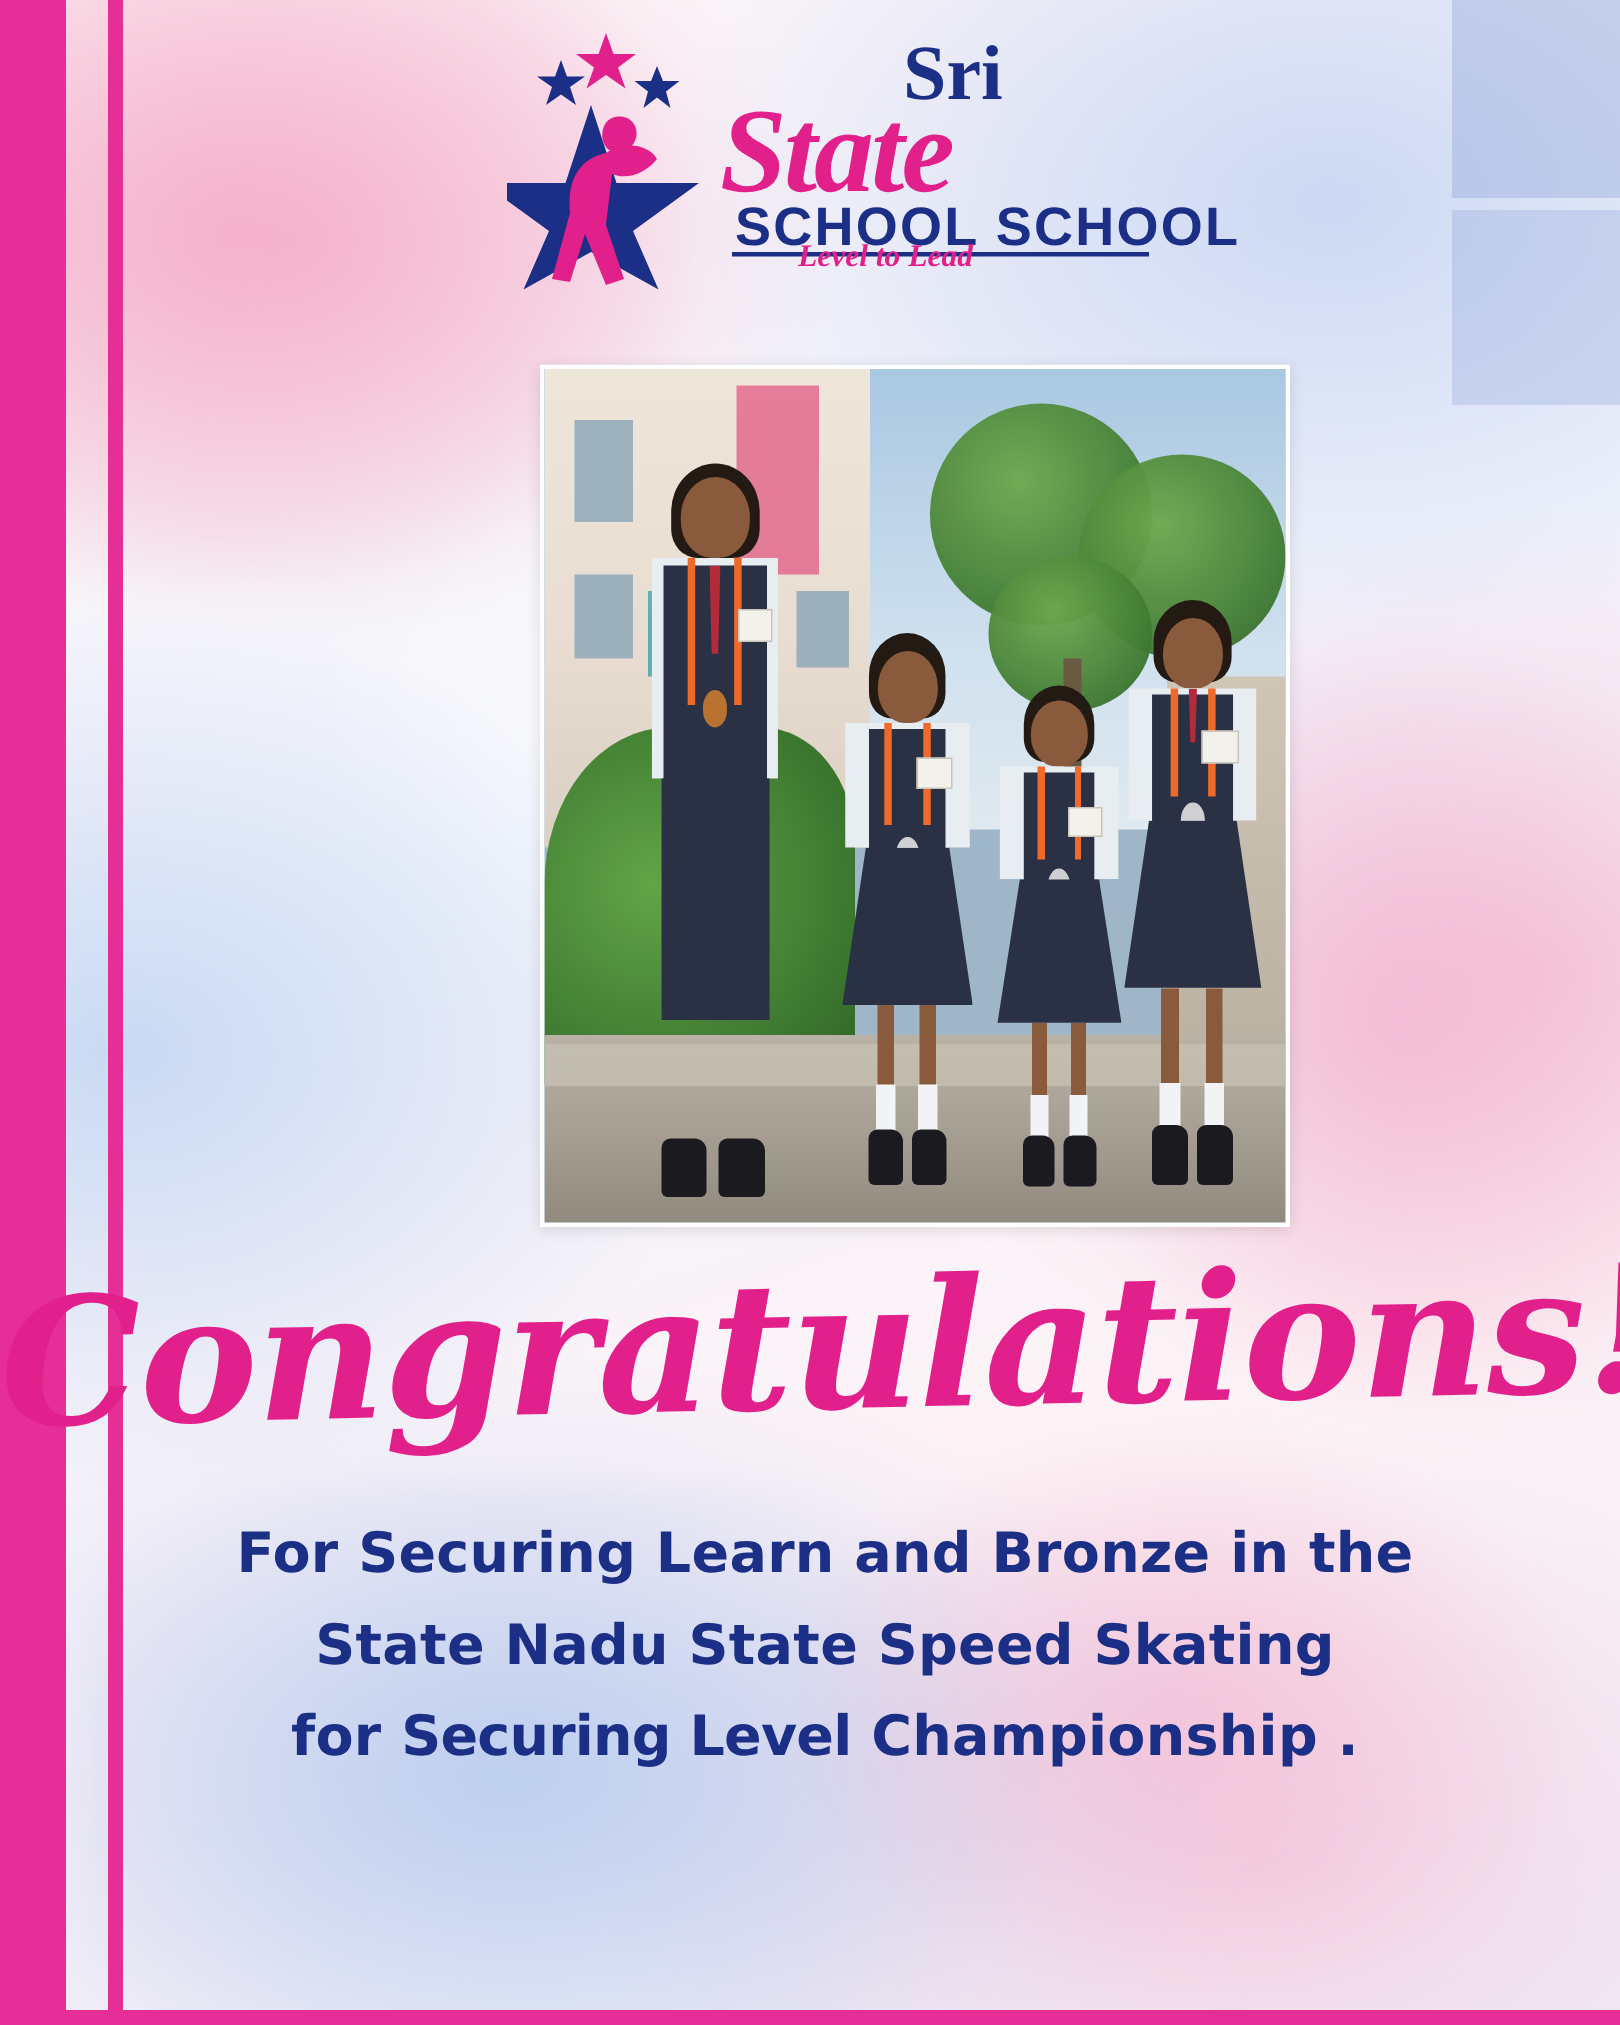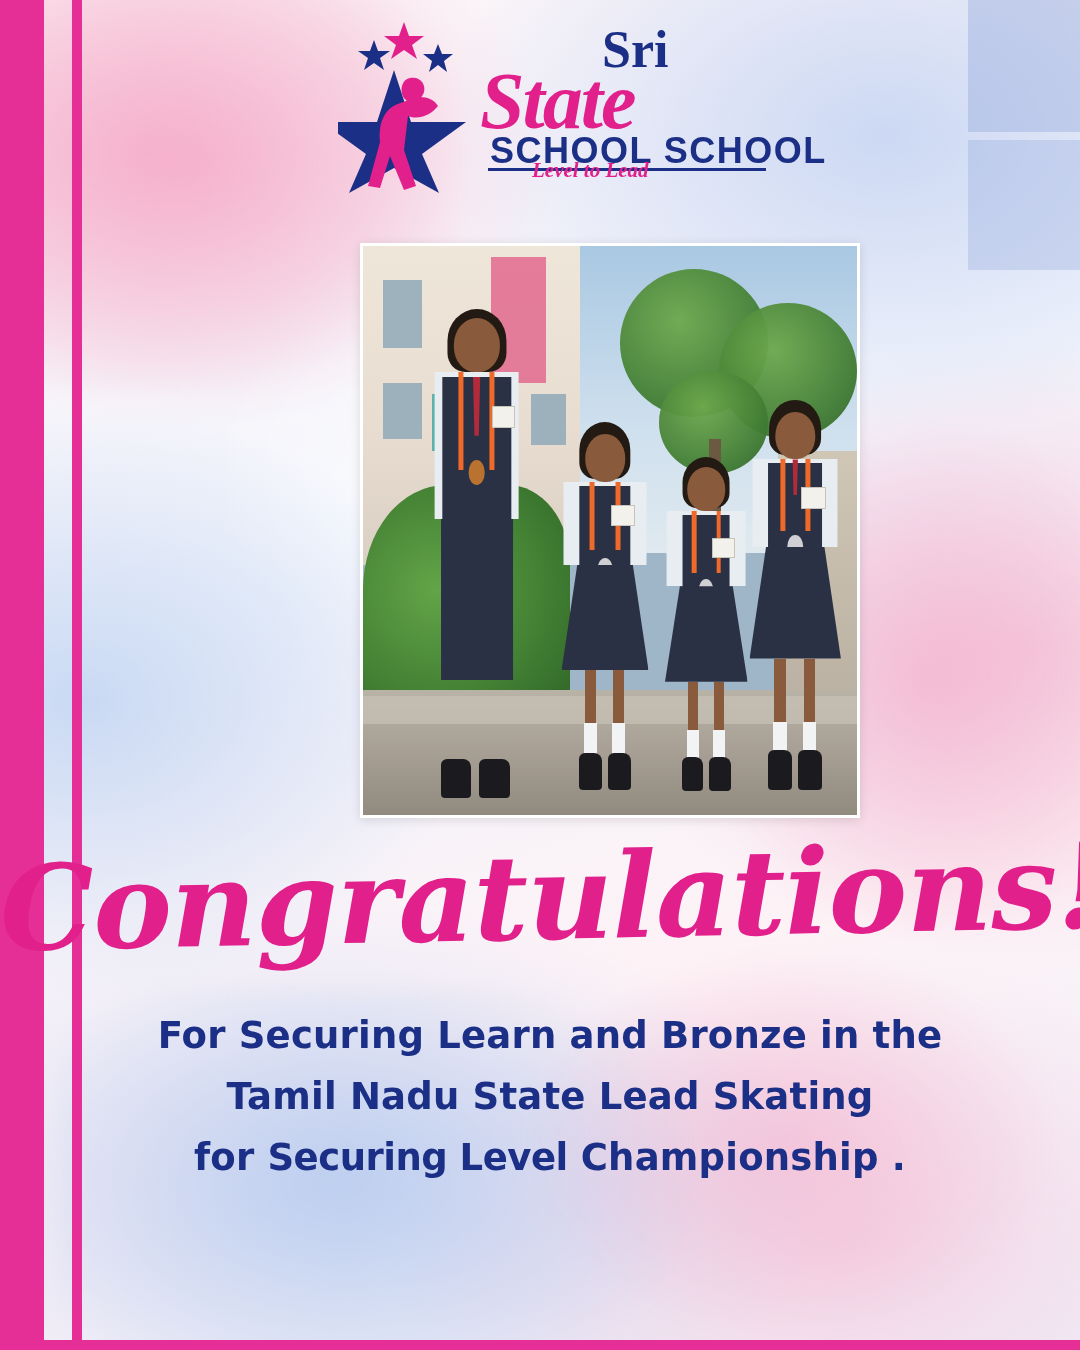--- a/index.html
+++ b/index.html
@@ -485,17 +485,17 @@
       <div class="st-sockR" style="left:57%; top:81%; width:13%; height:8%;"></div>
       <div class="st-shoeL" style="left:24%; top:88%; width:23%; height:10%;"></div>
       <div class="st-shoeR" style="left:53%; top:88%; width:23%; height:10%;"></div>
     </div>
   </div>
 
   <div class="congrats">Congratulations!</div>
 
   <div class="body-text">
     <span class="line">For Securing Learn and Bronze in the</span>
-    <span class="line">Tamil Nadu State Lead Skating</span>
+    <span class="line">State Nadu State Speed Skating</span>
     <span class="line"><span>for </span><span class="nl-highlight">Securing Level</span><span> Championship .</span></span>
   </div>
 
 </div>
 
 </body></html>

